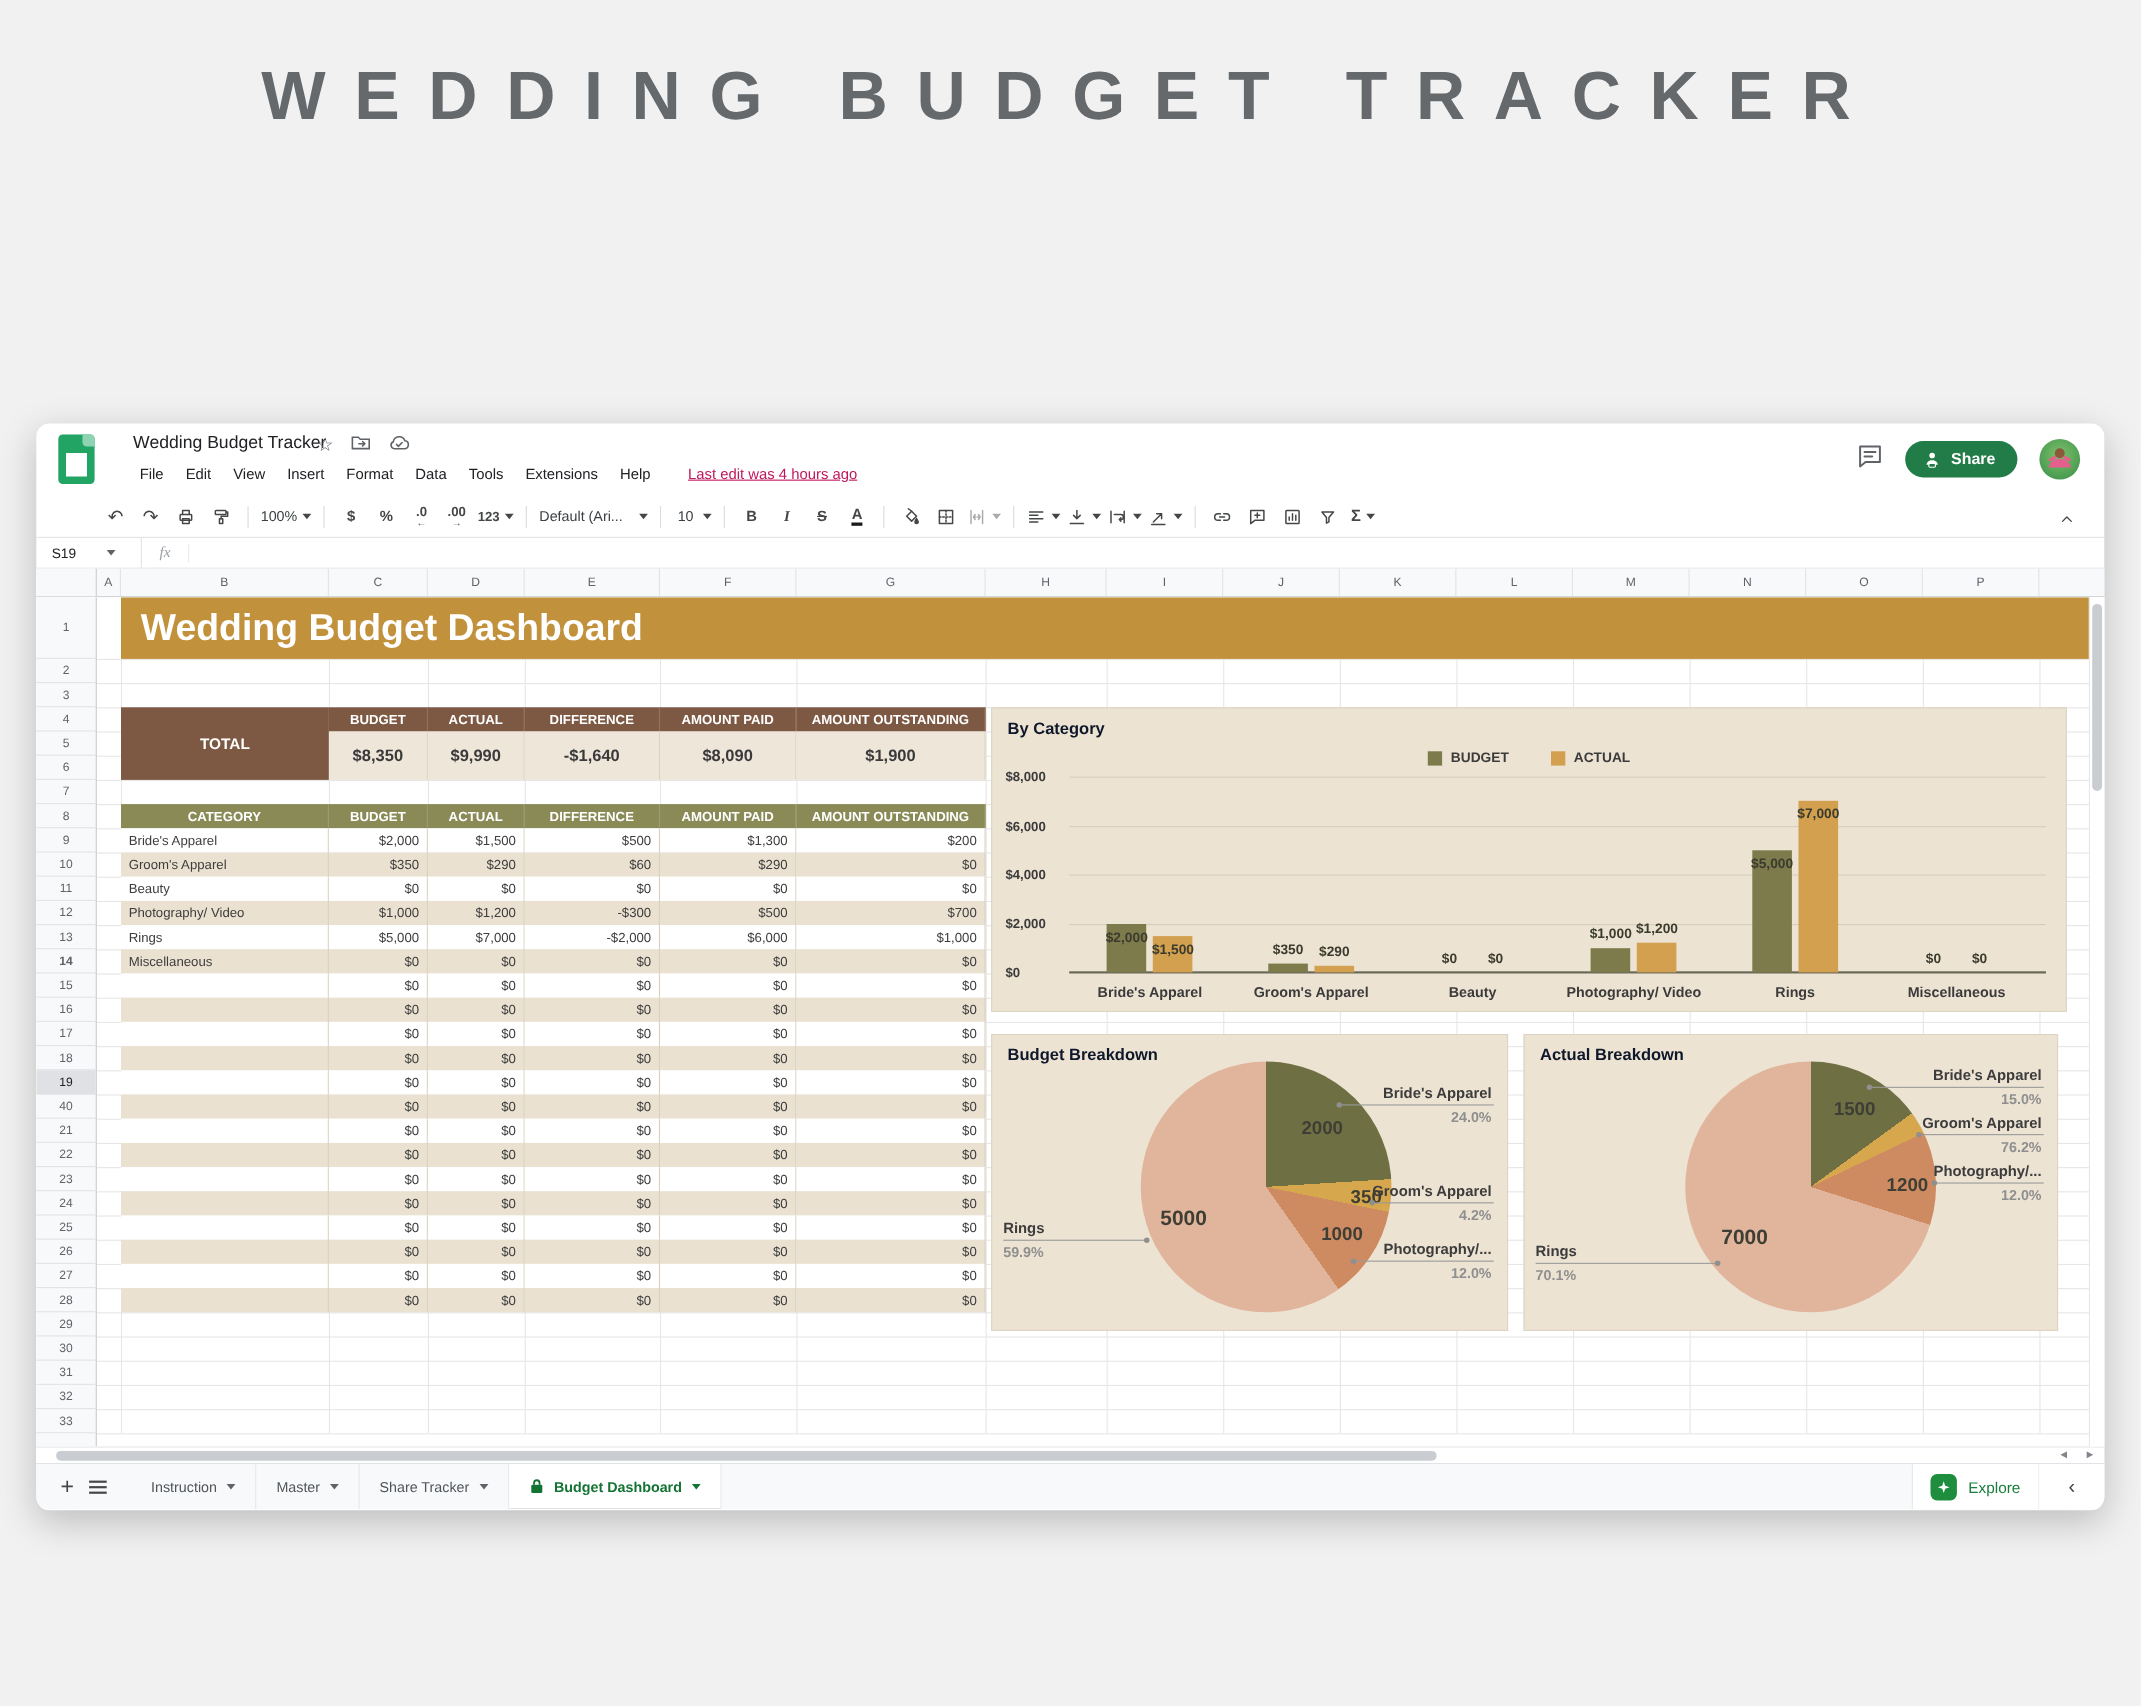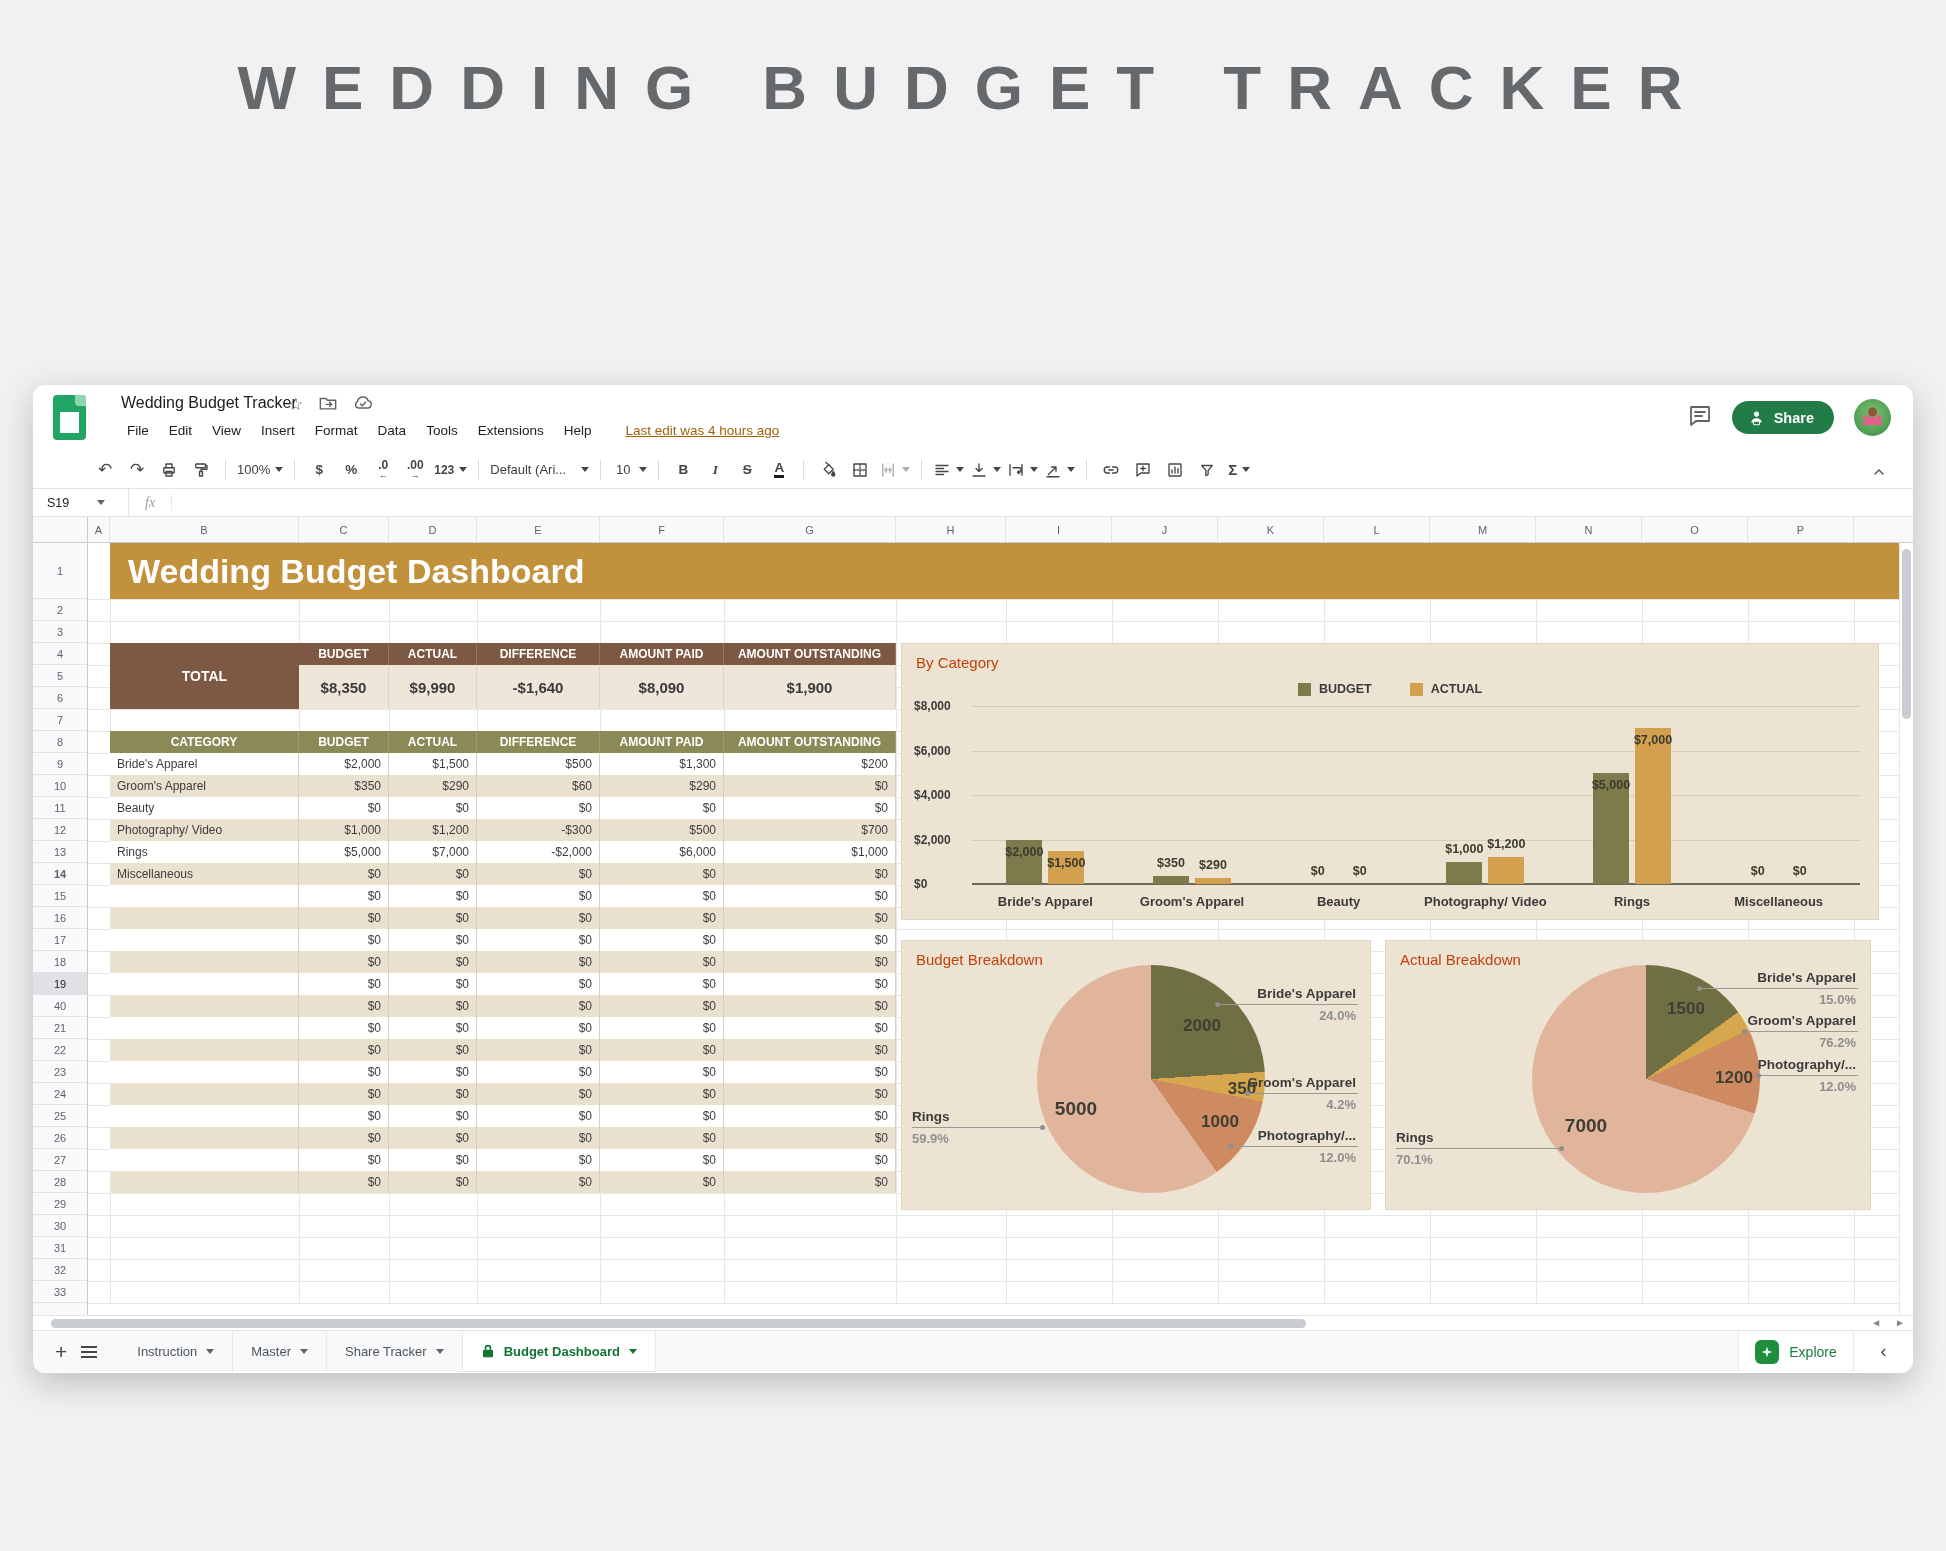--- a/index.html
+++ b/index.html
@@ -24,21 +24,21 @@
   .titlebar { position:relative; height:66px; }
   .doc-logo { position:absolute; left:20px; top:10px; width:33px; height:45px; background:#21a464; border-radius:4px; }
   .doc-logo .fold { position:absolute; top:0; right:0; width:11px; height:11px; background:#8fd4b2; border-radius:0 4px 0 4px; }
   .doc-logo .grid { position:absolute; left:7px; bottom:7px; width:19px; height:21px; border:2px solid #fff; }
   .doc-logo .grid::before { content:""; position:absolute; left:0; right:0; top:5px; height:2px; background:#fff; box-shadow:0 7px 0 #fff; }
   .doc-logo .grid::after { content:""; position:absolute; top:0; bottom:0; left:7px; width:2px; background:#fff; }
   .doc-title { position:absolute; left:88px; top:9px; font-size:16px; color:#202124; }
   .title-icons { position:absolute; left:255px; top:9px; display:flex; gap:16px; align-items:center; color:#5f6368; }
   .menu-row { position:absolute; left:86px; top:36px; display:flex; gap:4px; font-size:13.5px; color:#202124; }
   .menu-row .menu-item { padding:2px 8px; border-radius:4px; cursor:default; }
-  .last-edit { margin-left:18px; color:#a16207; text-decoration:underline; padding:2px 4px; }
+  .last-edit { margin-left:18px; color:#be185d; text-decoration:underline; padding:2px 4px; }
   .tb-right { position:absolute; right:22px; top:14px; display:flex; align-items:center; gap:20px; }
   .share-btn { display:flex; align-items:center; gap:9px; background:#227c47; color:#fff; font-size:14.5px; font-weight:bold; border-radius:19px; padding:8px 20px 8px 16px; }
   .avatar { width:37px; height:37px; border-radius:50%; background:radial-gradient(circle at 50% 40%, #7ec06c 0%, #4c9d52 70%, #3c8746 100%); position:relative; overflow:hidden; }
 
   
   .toolbar { position:relative; height:38px; border-bottom:1px solid #e0e3e7; display:flex; align-items:center; padding-left:56px; color:#444746; }
   .ti { display:flex; align-items:center; justify-content:center; min-width:26px; height:26px; margin:0 3px; border-radius:4px; font-size:13.5px; font-weight:bold; color:#444746; }
   .ti svg { display:block; }
   .ti .lbl { font-weight:normal; font-size:13px; color:#3c4043; }
   .sep { width:1px; height:20px; background:#dadce0; margin:0 8px; }
@@ -72,21 +72,21 @@
   .cell { position:absolute; display:flex; align-items:center; font-size:12px; color:#3d3d3d; overflow:hidden; }
   .cell.hdr-brown { background:#7d5843; color:#fff; font-weight:bold; justify-content:center; font-size:12px; border-right:1px solid #96755e; }
   .cell.hdr-olive { background:#8a8a57; color:#fff; font-weight:bold; justify-content:center; font-size:12px; border-right:1px solid #9d9d6e; }
   .cell.total-label { background:#7d5843; color:#fff; font-weight:bold; justify-content:center; font-size:14px; }
   .cell.total-val { background:#efe6da; font-weight:bold; font-size:15px; color:#3a3a3a; justify-content:center; border-right:1px solid #ddd3c3; }
   .cell.num { justify-content:flex-end; padding-right:7px; border-right:1px solid #d9d0c0; }
   .cell.catname { padding-left:7px; border-right:1px solid #d9d0c0; }
 
   
   .panel { position:absolute; background:#ece3d3; border:1px solid #ddd4c4; z-index:2; }
-  .panel-title { position:absolute; left:14px; top:10px; font-size:15px; font-weight:normal; color:#c2410c; }
+  .panel-title { position:absolute; left:14px; top:10px; font-size:15px; font-weight:bold; color:#0f172a; }
   .legend { position:absolute; top:38px; left:0; right:0; display:flex; justify-content:center; gap:38px; }
   .leg-item { display:flex; align-items:center; gap:8px; font-size:12.5px; font-weight:bold; color:#3b3b3b; }
   .leg-sw { width:13px; height:13px; }
   .ygrid { position:absolute; height:1px; background:#d7cdbc; }
   .ylab { position:absolute; width:52px; text-align:left; font-size:12px; font-weight:bold; color:#3b3b3b; }
   .xaxis { position:absolute; height:2px; background:#6a6a58; }
   .xlab { position:absolute; width:140px; text-align:center; font-size:13px; font-weight:bold; color:#3b3b3b; }
   .bar { position:absolute; }
   .bar-lab { position:absolute; width:64px; text-align:center; font-size:12.5px; font-weight:bold; color:#3b3b2e; }
   .pie { position:absolute; border-radius:50%; }

